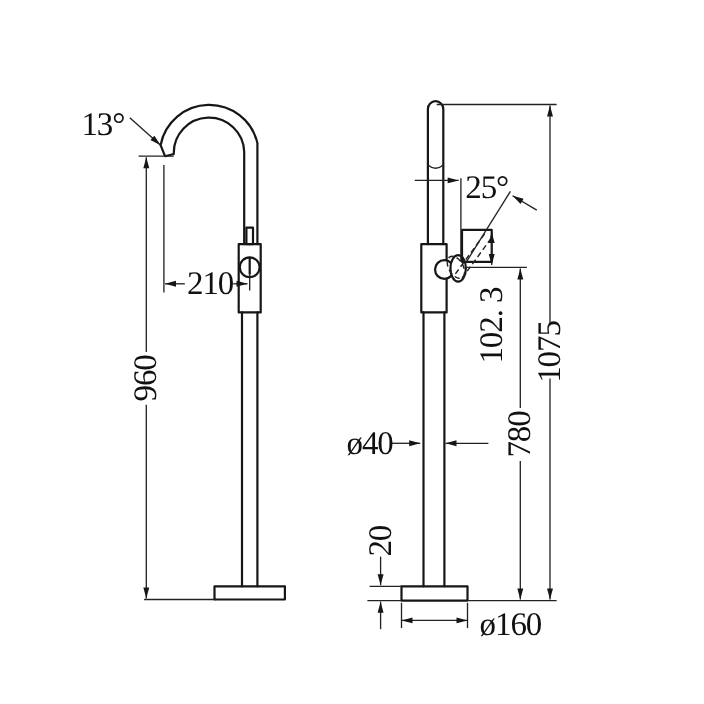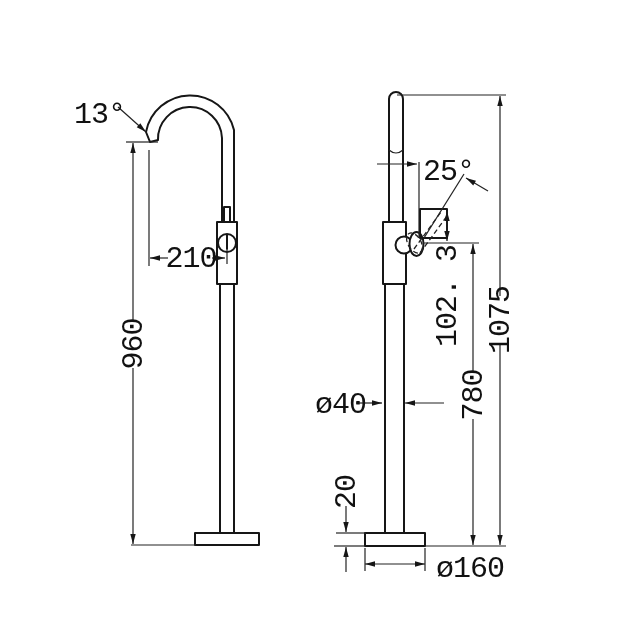--- a/index.html
+++ b/index.html
@@ -1,18 +1,18 @@
 <!DOCTYPE html>
 <html><head>
 <meta charset="utf-8">
 <style>
   html,body{margin:0;padding:0;}
   body{width:640px;height:640px;background:#ffffff;overflow:hidden;
        font-family:"Liberation Serif", serif;}
-  .canvas{position:relative;width:580px;height:640px;background:#ffffff;font-family:Liberation Mono, monospace;}
+  .canvas{position:relative;width:580px;height:640px;background:#ffffff;}
   svg{display:block;}
   .obj{stroke:#161616;stroke-width:2;fill:none;stroke-linecap:round;stroke-linejoin:round;}
   .objw{stroke:#161616;stroke-width:2;fill:#ffffff;}
   .dim{stroke:#222222;stroke-width:1.2;fill:none;}
   .dash{stroke:#222222;stroke-width:1.3;fill:none;stroke-dasharray:5 3;}
   .dimtext{fill:#111111;font-size:30px;letter-spacing:-1px;}
 </style>
 </head>
 <body>
 

